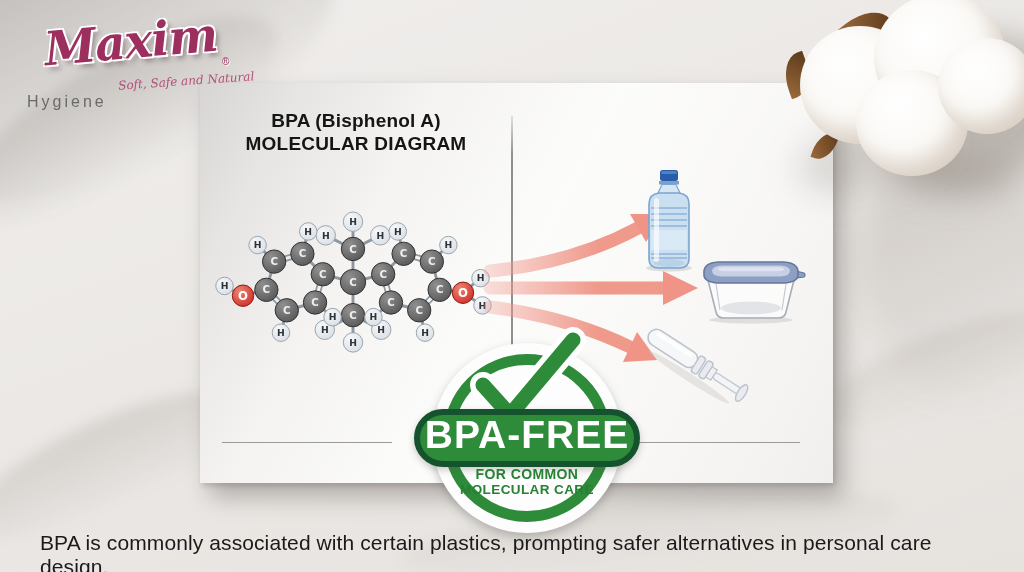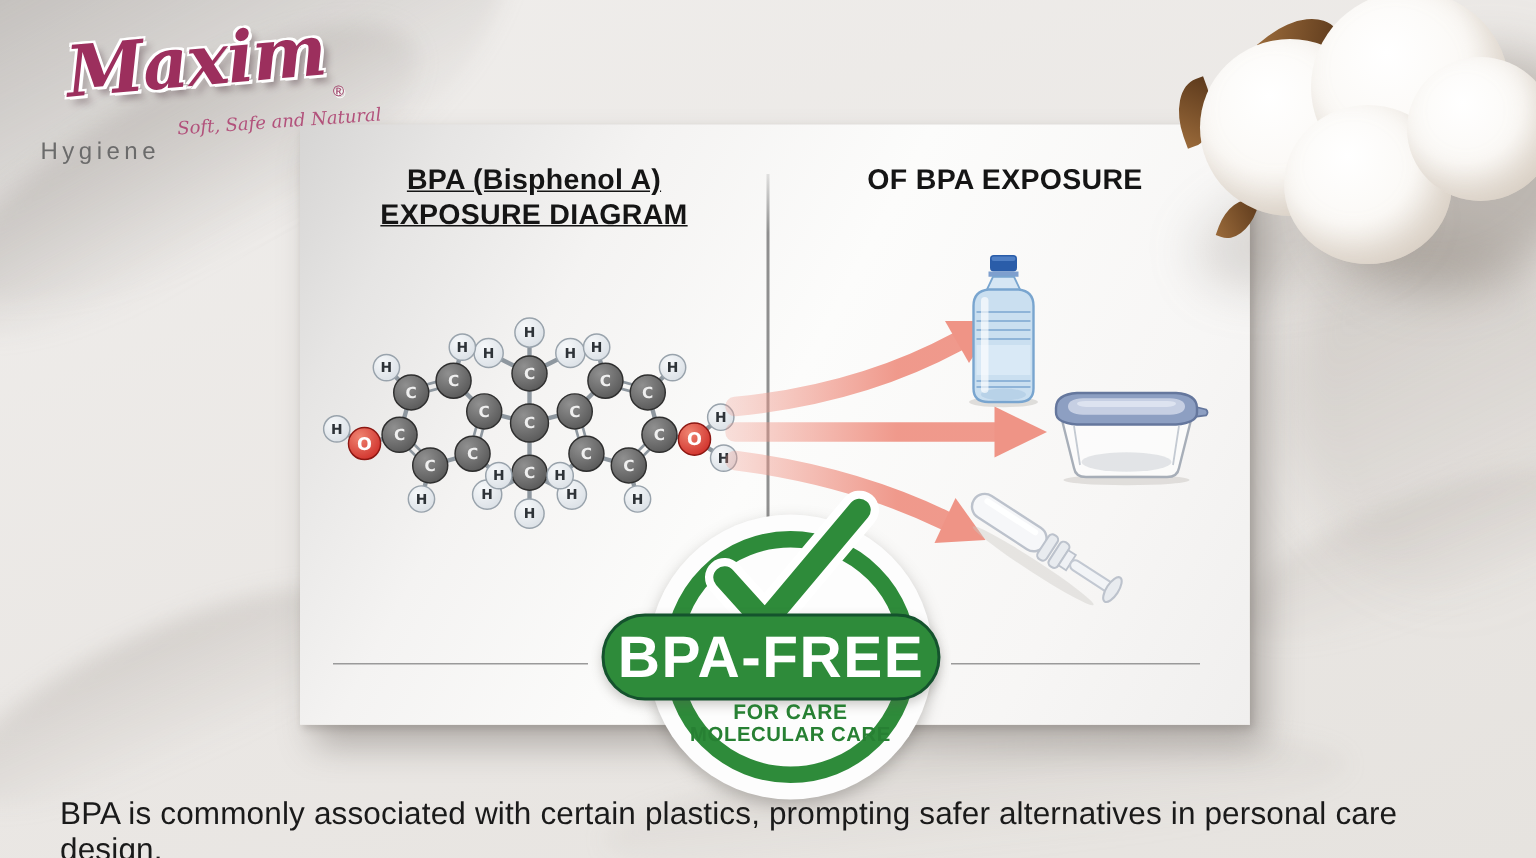--- a/index.html
+++ b/index.html
@@ -36,41 +36,41 @@
   .hygiene{position:absolute;left:1px;top:62px;font-size:16px;letter-spacing:3px;color:var(--brand_gray);margin-top:23px;}
   .tagline{position:absolute;left:92px;top:66px;font-family:"DejaVu Serif", serif;font-style:italic;
     font-size:12px;color:var(--brand_script_pink);transform:rotate(-4deg);white-space:nowrap;}
 
   
   .card{position:absolute;left:200px;top:83px;width:633px;height:400px;z-index:1;
     background:linear-gradient(118deg,#d6d5d4 0%,#e6e5e4 12%,#f4f3f2 28%,#fcfcfb 50%,#f7f6f5 80%,#f0efee 100%);
     box-shadow:10px 14px 22px rgba(95,88,82,.40), 2px 3px 5px rgba(95,88,82,.25);}
   .col-title{position:absolute;z-index:2;width:310px;text-align:center;
     font-weight:bold;font-size:19px;line-height:23px;color:#151515;letter-spacing:.2px;}
-  .lt{left:201px;top:109px;text-decoration:underline;}
+  .lt{left:201px;top:109px;}
   .rt{left:515px;top:109px;}
   .divider{position:absolute;left:511px;top:116px;width:2px;height:328px;z-index:2;
     background:linear-gradient(180deg,rgba(90,90,90,.15),#8f8f8f 12%,#8f8f8f 90%,rgba(90,90,90,.2));}
   .hline{position:absolute;top:442px;height:1px;background:#9a9a9a;z-index:2;}
   .hl-left{left:222px;width:170px;}
   .hl-right{left:634px;width:166px;}
 
   
   .gfx{position:absolute;z-index:3;}
   svg text{font-family:"DejaVu Sans", sans-serif;}
 
   
   .badge{position:absolute;z-index:5;}
   .badge-outer{left:432px;top:343px;width:190px;height:190px;border-radius:50%;
     background:#fdfdfd;box-shadow:0 4px 10px rgba(90,85,80,.35);}
   .badge-ring{left:443px;top:354px;width:168px;height:168px;border-radius:50%;
     border:11px solid var(--green);background:#fdfdfd;box-sizing:border-box;}
-  .badge-banner{left:401px;top:409px;width:226px;height:58px;border-radius:30px;
-    background:var(--green);border:2px solid #14532d;box-sizing:border-box;
-    box-shadow:0 3px 7px rgba(90,85,80,.30);display:flex;align-items:center;justify-content:center;}
+  .badge-banner{left:414px;top:409px;width:226px;height:58px;border-radius:30px;
+    background:var(--green);border:6px solid #14532d;box-sizing:border-box;
+    box-shadow:0 3px 7px rgba(90,85,80,.30);display:flex;justify-content:center;}
   .badge-title{color:#fff;font-weight:bold;font-size:39px;letter-spacing:1px;line-height:1;}
   .badge-sub{position:absolute;left:427px;width:200px;text-align:center;z-index:5;
     color:var(--green_dark);font-weight:bold;letter-spacing:.4px;}
   .bs1{top:466px;font-size:14px;}
   .bs2{top:482px;font-size:13.5px;}
 
   
   .cotton-wrap{position:absolute;z-index:6;}
   .cshadow{position:absolute;z-index:4;border-radius:50%;filter:blur(16px);}
   .cs1{left:880px;top:40px;width:190px;height:150px;transform:rotate(-28deg);background:rgba(118,108,98,.40);}
@@ -101,24 +101,23 @@
   <div class="maxim">Maxim</div>
   <div class="regmark">®</div>
   <div class="hygiene">Hygiene</div>
   <div class="tagline">Soft, Safe and Natural</div>
 </div>
 
 <div class="card"></div>
 
 <div class="col-title lt">
   <div>BPA (Bisphenol A)</div>
-  <div>EXPOSURE DIAGRAM</div>
+  <div>MOLECULAR DIAGRAM</div>
 </div>
 <div class="col-title rt">
-  <div>OF BPA EXPOSURE</div>
 </div>
 <div class="divider"></div>
 <div class="hline hl-left"></div>
 <div class="hline hl-right"></div>
 
 <svg id="mol" class="gfx" style="left:207px;top:206px;" width="292" height="156" viewBox="0 0 300 160">
     <defs>
       <radialGradient id="gC" cx="35%" cy="30%" r="80%">
         <stop offset="0" stop-color="#909090"></stop>
         <stop offset="1" stop-color="#565656"></stop>
@@ -304,21 +303,21 @@
 
 <div class="badge badge-outer"></div>
 <div class="badge badge-ring"></div>
 <svg class="badge" style="left:455px;top:327px;z-index:5;" width="145" height="108" viewBox="0 0 145 108">
   <path d="M28,58 L55,88 L118,13" fill="none" stroke="#ffffff" stroke-width="26" stroke-linecap="round" stroke-linejoin="round"></path>
   <path d="M28,58 L55,88 L118,13" fill="none" stroke="var(--green)" stroke-width="15" stroke-linecap="round" stroke-linejoin="round"></path>
 </svg>
 <div class="badge badge-banner">
   <span class="badge-title">BPA-FREE</span>
 </div>
-<div class="badge-sub bs1">FOR CARE</div>
+<div class="badge-sub bs1">FOR COMMON</div>
 <div class="badge-sub bs2">MOLECULAR CARE</div>
 
 <div class="cshadow cs1"></div>
 <div class="cshadow cs2"></div>
 <div class="cotton-wrap" style="left:770px;top:-14px;width:260px;height:210px;">
   <div class="bract" style="left:72px;top:26px;width:48px;height:30px;transform:rotate(-38deg);"></div>
   <div class="bract" style="left:6px;top:76px;width:42px;height:26px;transform:rotate(-110deg);"></div>
   <div class="bract" style="left:152px;top:108px;width:46px;height:30px;transform:rotate(28deg);"></div>
   <div class="bract" style="left:40px;top:150px;width:30px;height:20px;transform:rotate(-70deg);"></div>
   <div class="ball" style="left:30px;top:40px;width:120px;height:118px;"></div>

